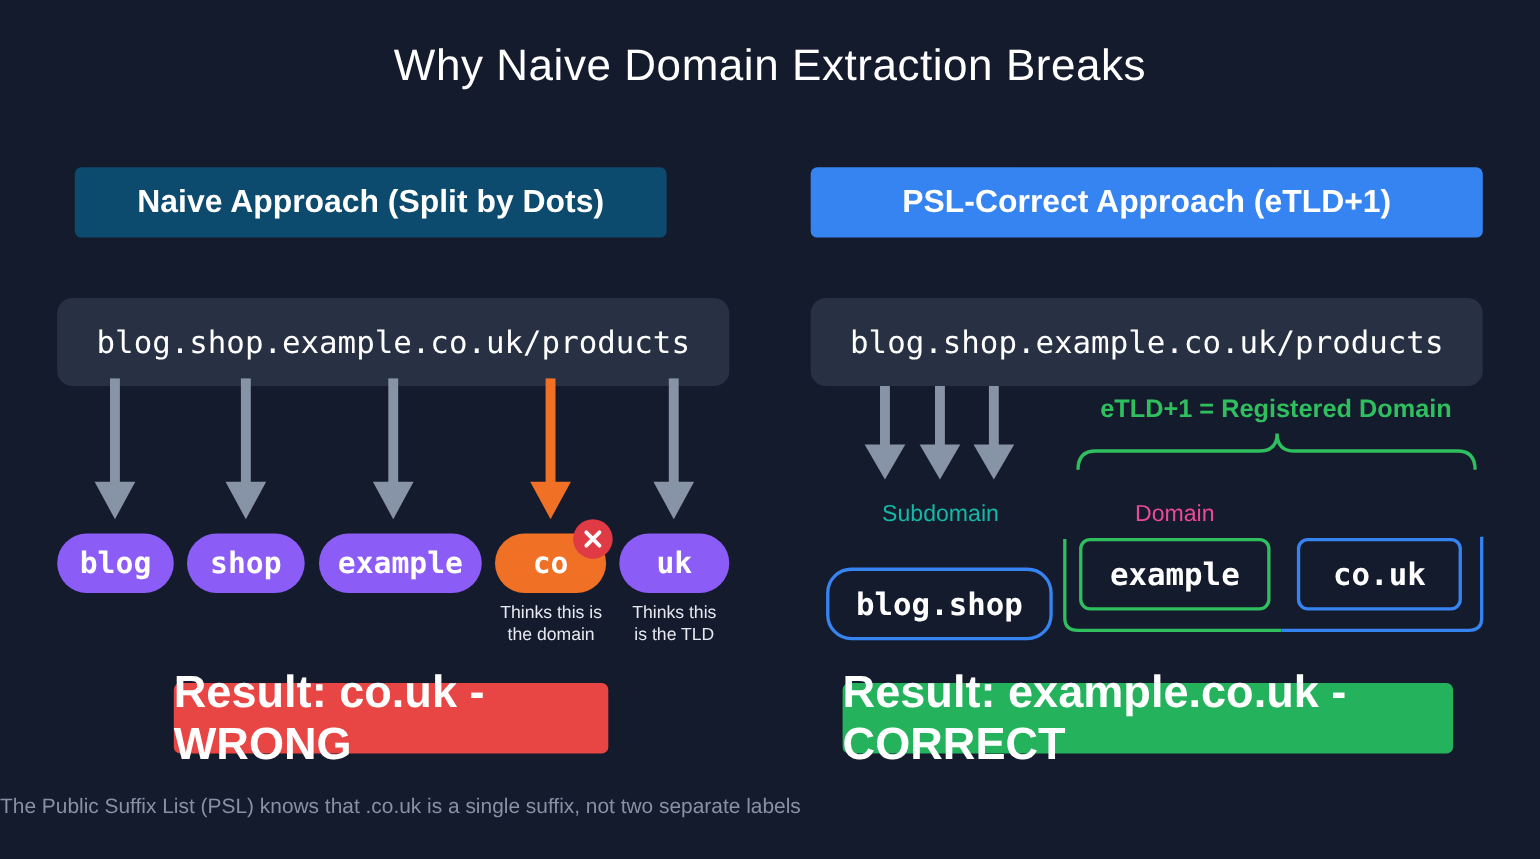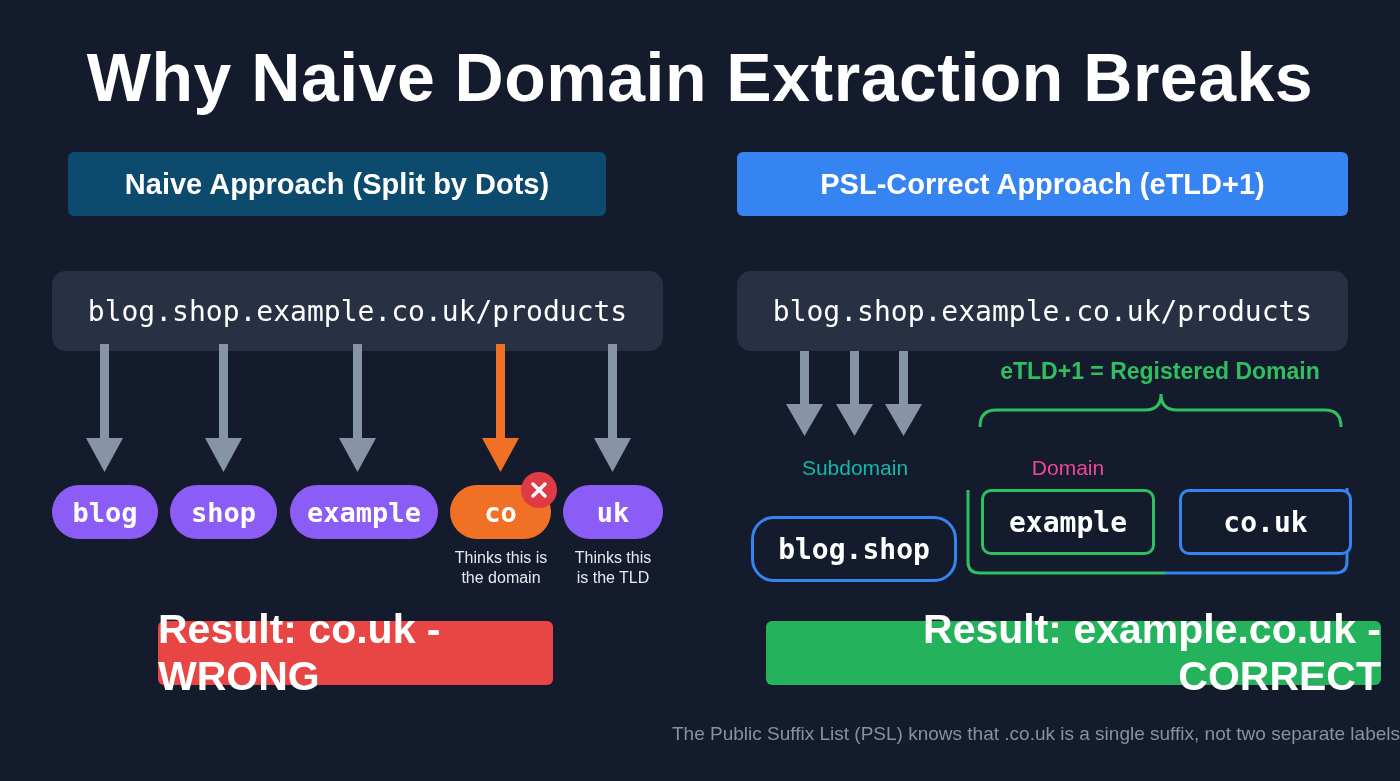--- a/index.html
+++ b/index.html
@@ -1,26 +1,26 @@
 <!DOCTYPE html>
 <html><head>
 <meta charset="utf-8">
 <style>
   html,body{margin:0;padding:0;}
   body{width:1400px;height:781px;background:#141b2d;font-family:"Liberation Sans",sans-serif;position:relative;overflow:hidden;color:#fff;}
   .abs{position:absolute;}
-  .title{left:0;width:1400px;top:38px;text-align:center;font-size:68px;font-weight:bold;color:#fff;letter-spacing:0.5px;}
+  .title{left:0;width:1400px;top:38px;text-align:center;font-size:40px;font-weight:normal;color:#fff;letter-spacing:0.5px;}
   .hdr{height:64px;border-radius:6px;display:flex;align-items:center;justify-content:center;font-size:29px;font-weight:bold;color:#fff;}
   .url{height:80px;border-radius:14px;background:#283143;display:flex;align-items:center;justify-content:center;font-family:"DejaVu Sans Mono","Liberation Mono",monospace;font-size:28px;color:#fff;margin-top:24px;}
   .pill{height:54px;border-radius:27px;background:#8b5cf6;display:flex;align-items:center;justify-content:center;font-family:"DejaVu Sans Mono","Liberation Mono",monospace;font-size:27px;font-weight:bold;color:#fff;}
   .note{font-size:16px;color:#e6e9ef;text-align:center;line-height:20px;}
   .lbl{font-size:21px;text-align:center;line-height:24px;}
   .box{height:66px;border-radius:10px;border:3px solid;box-sizing:border-box;display:flex;align-items:center;justify-content:center;font-family:"DejaVu Sans Mono","Liberation Mono",monospace;font-size:28px;font-weight:bold;color:#fff;background:#141b2d;}
   .res{height:64px;border-radius:6px;display:flex;align-items:center;justify-content:center;font-size:41px;font-weight:bold;color:#fff;}
-  .foot{left:0;width:1400px;top:723px;text-align:right;font-size:19px;color:#8791a3;}
+  .foot{left:0;width:1400px;top:723px;text-align:left;font-size:19px;color:#8791a3;}
   svg{position:absolute;left:0;top:0;}
 </style>
 </head>
 <body>
 
 <div class="abs title">Why Naive Domain Extraction Breaks</div>
 
 <div class="abs hdr" style="left:68px;top:152px;width:538px;background:#0c4a6e;">Naive Approach (Split by Dots)</div>
 <div class="abs url" style="left:52px;top:247px;width:611px;">blog.shop.example.co.uk/products</div>
 
@@ -83,17 +83,17 @@
 
 <div class="abs" style="left:960px;top:358px;width:400px;text-align:center;font-size:23px;font-weight:bold;color:#2fbf5e;">eTLD+1 = Registered Domain</div>
 
 <div class="abs lbl" style="left:755px;top:456px;width:200px;color:#14b8a6;">Subdomain</div>
 <div class="abs lbl" style="left:968px;top:456px;width:200px;color:#ec4899;">Domain</div>
 <div class="abs lbl" style="left:1155px;top:433px;width:200px;color:#8791a3;">
 </div>
 
 <div class="abs box" style="left:751px;top:516px;width:206px;border-color:#3683f2;border-radius:23px;">blog.shop</div>
 <div class="abs box" style="left:981px;top:489px;width:174px;border-color:#2fbf5e;">example</div>
-<div class="abs box" style="left:1179px;top:489px;width:173px;border-color:#3683f2;">co.uk</div>
+<div class="abs box" style="left:1179px;top:489px;width:150px;border-color:#3683f2;">co.uk</div>
 
-<div class="abs res" style="left:766px;top:621px;width:615px;background:#24b35c;text-align:right;">Result: example.co.uk - CORRECT</div>
+<div class="abs res" style="left:766px;top:621px;width:555px;background:#24b35c;">Result: example.co.uk - CORRECT</div>
 
 <div class="abs foot">The Public Suffix List (PSL) knows that .co.uk is a single suffix, not two separate labels</div>
 
 </body></html>

